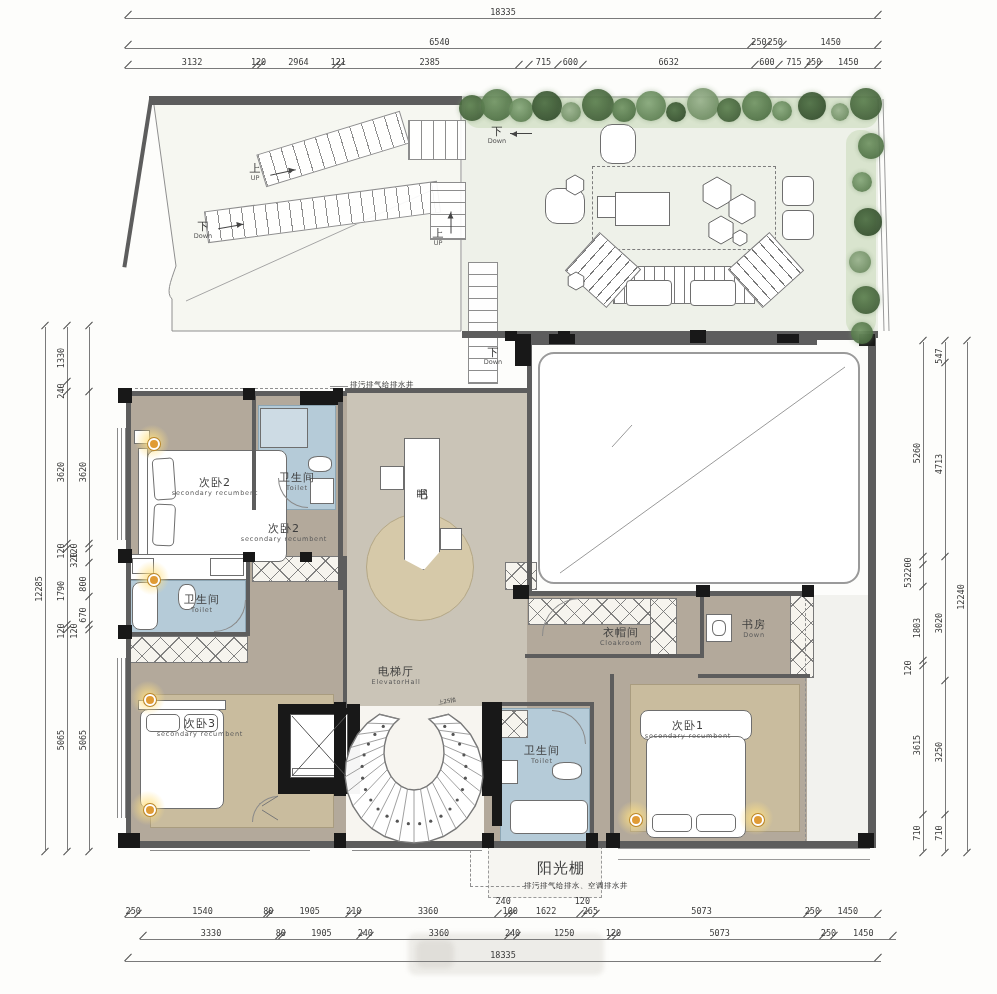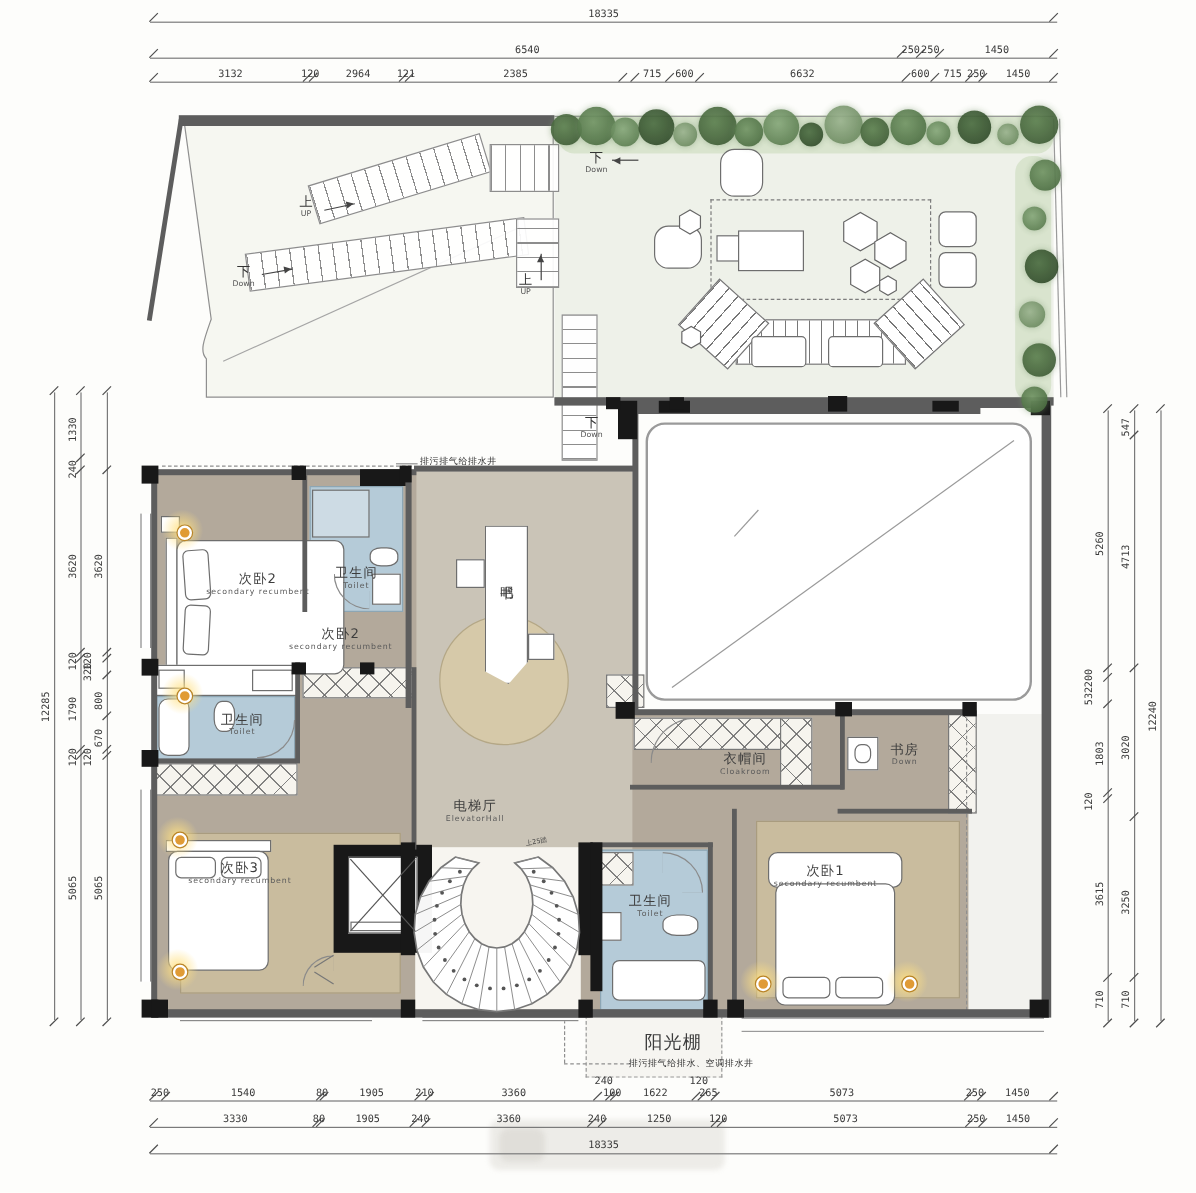--- a/index.html
+++ b/index.html
@@ -372,21 +372,21 @@
       <div class="seg" style="flex-grow: 5073;">
         <span class="dl">5073</span>
       </div>
       <div class="seg" style="flex-grow: 250;">
         <span class="dl">250</span>
       </div>
       <div class="seg" style="flex-grow: 1450;">
         <span class="dl">1450</span>
       </div>
     </div>
-  <div class="hdim endtick" style="left:128px;top:927px;width:750px">
+  <div class="hdim endtick" style="left:143px;top:927px;width:750px">
 
   <div class="seg" style="flex-grow: 3330;">
         <span class="dl">3330</span>
       </div>
       <div class="seg" style="flex-grow: 80;">
         <span class="dl">80</span>
       </div>
       <div class="seg" style="flex-grow: 1905;">
         <span class="dl">1905</span>
       </div>

